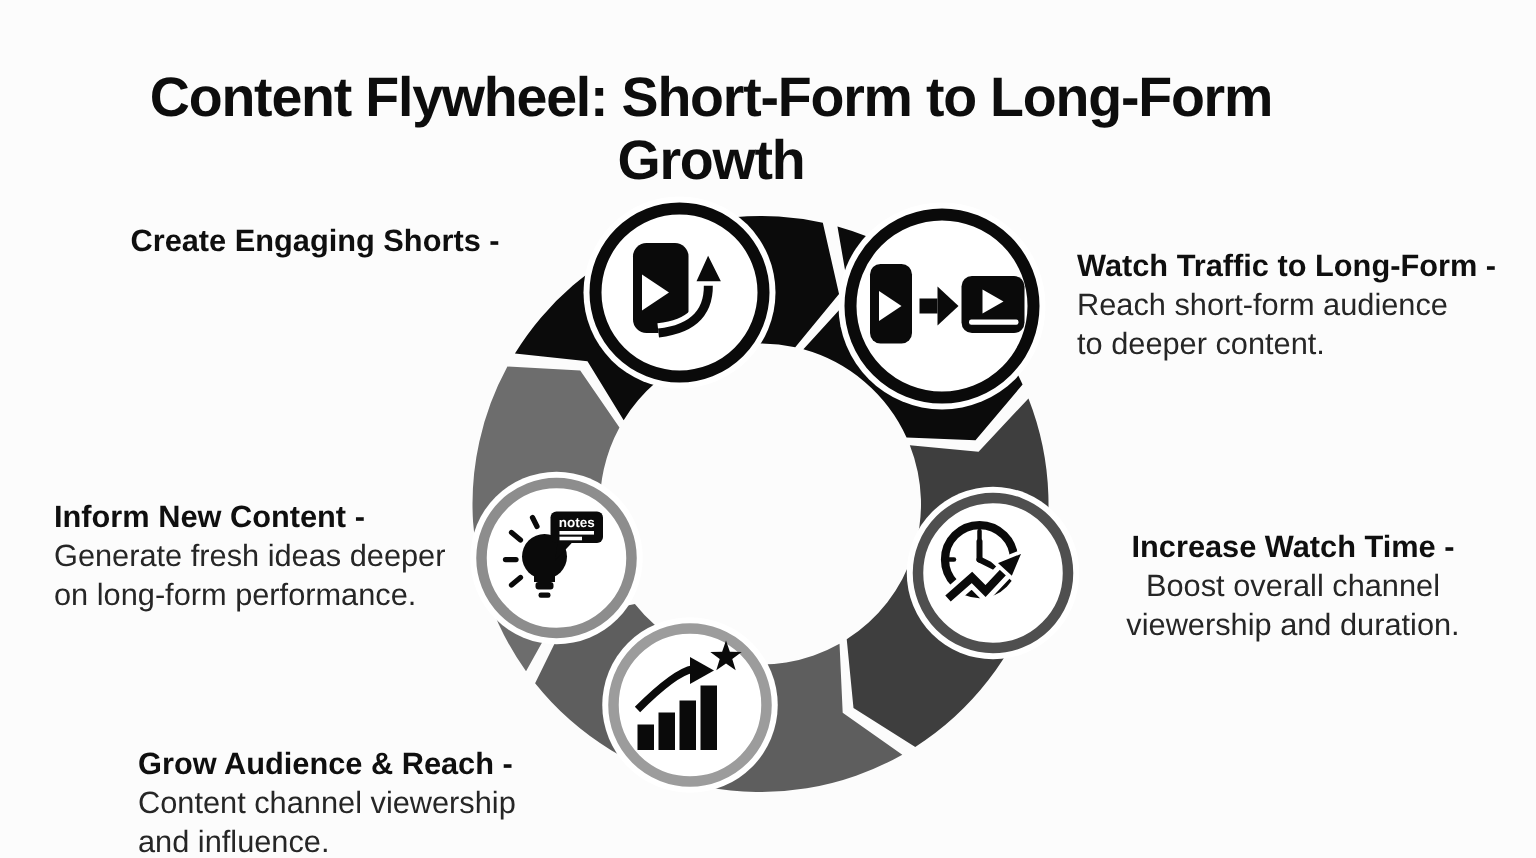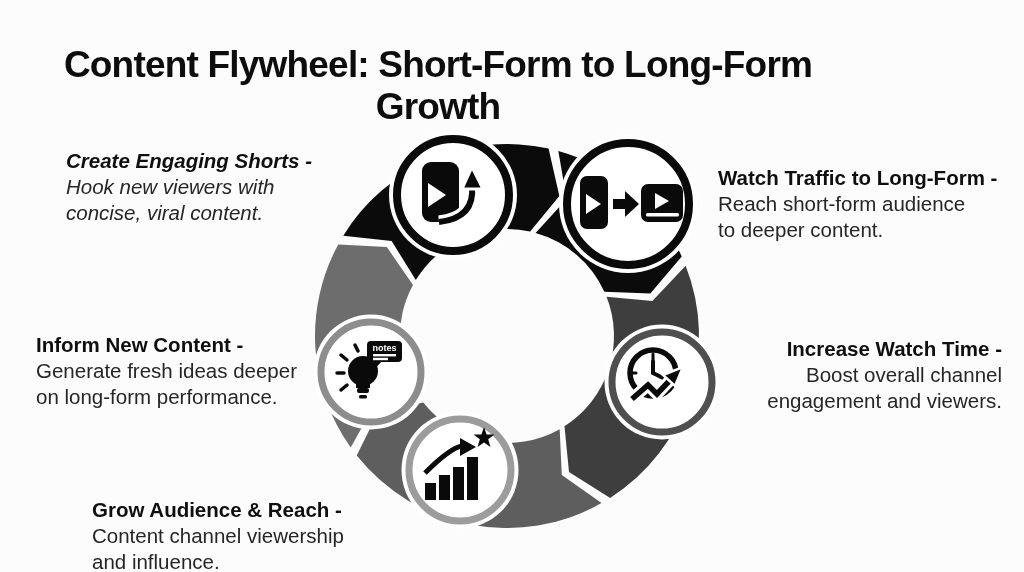--- a/index.html
+++ b/index.html
@@ -5,30 +5,30 @@
   html,body{margin:0;padding:0;background:#e8e8e8;}
   .stage{
     position:relative;width:1024px;height:572px;overflow:hidden;
     background:#fcfcfc;
     font-family:"Liberation Sans",sans-serif;
     -webkit-font-smoothing:antialiased;
   }
   .title{
     position:absolute;top:44px;left:0;width:876px;
     text-align:center;font-size:37px;font-weight:700;color:#0d0d0d;
-    letter-spacing:-0.8px;margin:0;
+    letter-spacing:-0.8px;margin:0;padding-left:36px;
   }
   .wheel-svg{position:absolute;left:0;top:0;width:1024px;height:572px;}
   .tb{position:absolute;color:#222;font-size:20.5px;line-height:26px;}
   .tb .hd{font-weight:700;color:#0f0f0f;}
   .tb .bd{white-space:pre-line;color:#262626;}
-  .tb-create{left:66px;top:148px;width:288px;font-style:italic;}
+  .tb-create{left:66px;top:148px;width:288px;text-align:center;}
   .tb-drive{left:718px;top:165px;width:280px;text-align:left;}
   .tb-inform{left:36px;top:332px;width:270px;text-align:left;}
-  .tb-watch{left:722px;top:336px;width:280px;text-align:right;}
+  .tb-watch{left:722px;top:352px;width:280px;text-align:center;}
   .tb-grow{left:92px;top:449px;width:280px;text-align:left;margin-top:48px;}
 </style>
 </head>
 <body>
 
 <div class="stage">
 
   <h1 class="title">Content Flywheel: Short-Form to Long-Form Growth</h1>
 
   <svg class="wheel-svg" viewBox="0 0 1024 572">
@@ -112,34 +112,32 @@
       <rect x="-4" y="-31" width="35" height="21" rx="4"></rect>
       <polygon points="1,-12 12,-12 -1,2"></polygon>
       <text x="13.5" y="-21" fill="#ffffff" font-size="9" font-weight="bold" text-anchor="middle" font-family="&quot;Liberation Sans&quot;,sans-serif">notes</text>
       <rect fill="#ffffff" x="2" y="-18" width="23" height="2.4"></rect>
       <rect fill="#ffffff" x="2" y="-14.2" width="15" height="2.4"></rect>
     </g>
   </svg>
 
   <div class="tb tb-create">
     <div class="hd">Create Engaging Shorts -</div>
-    <div class="bd">Hook new viewers with
-concise, viral content.</div>
   </div>
 
   <div class="tb tb-drive">
     <div class="hd">Watch Traffic to Long-Form -</div>
     <div class="bd">Reach short-form audience
 to deeper content.</div>
   </div>
 
   <div class="tb tb-watch">
     <div class="hd">Increase Watch Time -</div>
     <div class="bd">Boost overall channel
-engagement and viewers.</div>
+viewership and duration.</div>
   </div>
 
   <div class="tb tb-grow">
     <div class="hd">Grow Audience &amp; Reach -</div>
     <div class="bd">Content channel viewership
 and influence.</div>
   </div>
 
   <div class="tb tb-inform">
     <div class="hd">Inform New Content -</div>

